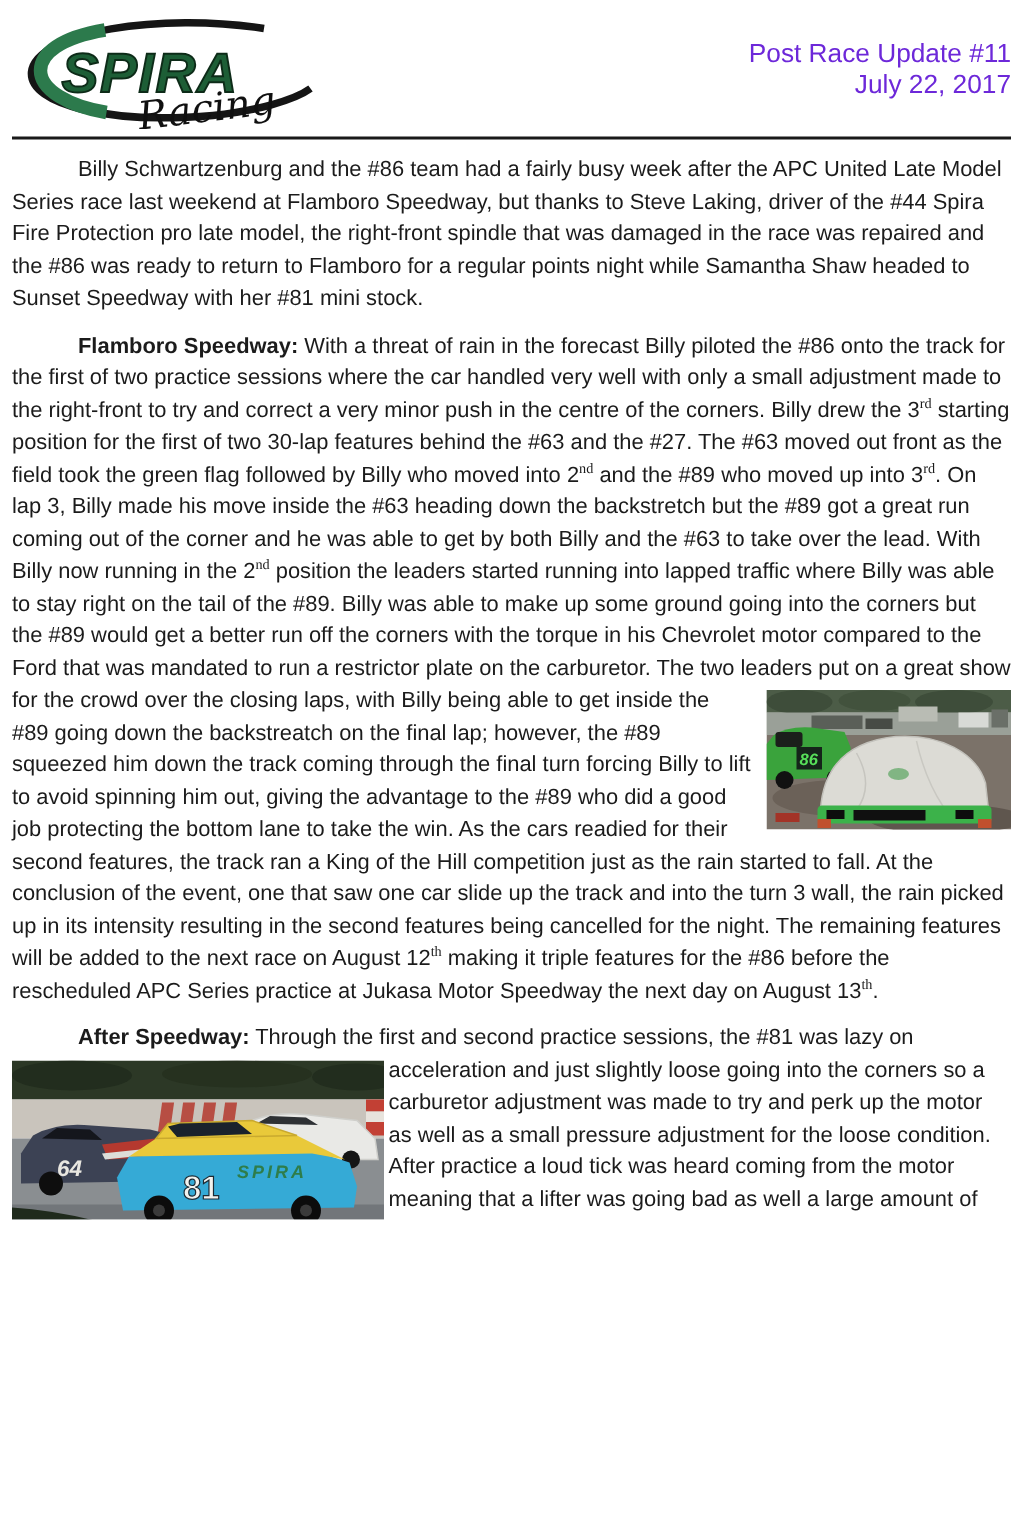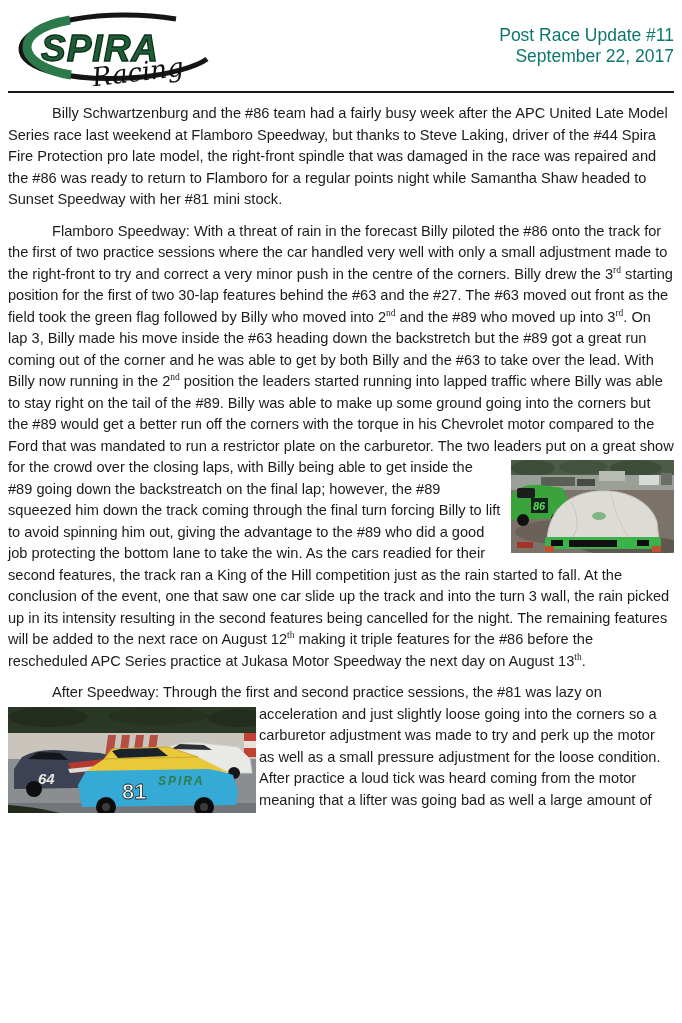--- a/index.html
+++ b/index.html
@@ -4,25 +4,25 @@
 <style>
   html,body{margin:0;padding:0;background:#ffffff;}
   .page{
     width:682px;height:813px;overflow:hidden;box-sizing:border-box;
     padding:10px 8px 0 8px;background:#ffffff;
     font-family:"Liberation Sans",sans-serif;
     font-size:14.6px;line-height:21.5px;color:#1b1b1b;
   }
   .hdr{display:flex;justify-content:space-between;align-items:flex-start;height:78px;}
   .logo-wrap{width:218px;height:76px;}
-  .title-block{text-align:right;margin-top:15px;font-size:17.5px;line-height:21px;color:#0f766e;}
+  .title-block{text-align:right;margin-top:15px;font-size:17.5px;line-height:21px;color:#6d28d9;}
   .rule{border-bottom:2px solid #1a1a1a;margin-top:3px;}
   p{margin:10px 0 10px 0;text-indent:44px;}
   sup{font-size:9.5px;line-height:0;vertical-align:super;font-family:Liberation Serif, serif;}
-  b{font-weight:normal;}
+  b{font-weight:bold;}
   .ph{display:block;}
   .ph svg{display:block;}
   .ph-r{float:right;margin:3px 0 4px 10px;text-decoration:underline;}
   .ph-l{float:left;margin:3px 3px 4px 0;}
 </style>
 </head>
 <body>
 
 <div class="page">
 
@@ -32,21 +32,21 @@
         <g>
           <path d="M168 9 C 100 -2 16 11 13 38 C 11 60 66 73 134 67 C 162 64 188 57 199 49" fill="none" stroke="#151515" stroke-width="5"></path>
           <path d="M62 10 C 32 15 19 26 19 37 C 19 50 38 61 63 65" fill="none" stroke="#2c7a4c" stroke-width="9"></path>
         </g>
         <text x="33" y="51" font-family="Liberation Sans, sans-serif" font-size="37" font-weight="bold" font-style="italic" letter-spacing="1" fill="#1d5e36" stroke="#0d2b18" stroke-width="1.3">SPIRA</text>
         <text x="84" y="71" font-family="DejaVu Serif, serif" font-size="26" font-style="italic" fill="#101010" transform="rotate(-7 130 64)">Racing</text>
       </svg>
     </div>
     <div class="title-block">
       <div>Post Race Update #11</div>
-      <div>September 22, 2017</div>
+      <div>July 22, 2017</div>
     </div>
   </div>
 
   <div class="rule"></div>
 
   <p><span>Billy Schwartzenburg and the #86 team had a fairly busy week after the APC United Late Model Series race last weekend at Flamboro Speedway, but thanks to Steve Laking, driver of the #44 Spira Fire Protection pro late model, the right-front spindle that was damaged in the race was repaired and the #86 was ready to return to Flamboro for a regular points night while Samantha Shaw headed to Sunset Speedway with her #81 mini stock.</span></p>
 
   <p><span><b>Flamboro Speedway:</b> With a threat of rain in the forecast Billy piloted the #86 onto the track for the first of two practice sessions where the car handled very well with only a small adjustment made to the right-front to try and correct a very minor push in the centre of the corners. Billy drew the 3<sup>rd</sup> starting position for the first of two 30-lap features behind the #63 and the #27. The #63 moved out front as the field took the green flag followed by Billy who moved into 2<sup>nd</sup> and the #89 who moved up into 3<sup>rd</sup>.  On lap 3, Billy made his move inside the #63 heading down the backstretch but the #89 got a great run coming out of the corner and he was able to get by both Billy and the #63 to take over the lead. With Billy now running in the 2<sup>nd</sup> position the leaders started running into lapped traffic where Billy was able to stay right on the tail of the #89. Billy was able to make up some ground going into the corners but the #89 would get a better run off the corners with the torque in his Chevrolet motor compared to the Ford that was mandated to run a restrictor plate on the carburetor. The two leaders put on a </span><span class="ph ph-r">
         <svg width="163" height="93" viewBox="0 0 163 93">
       <rect x="0" y="0" width="163" height="30" fill="#aeb3ad"></rect>

